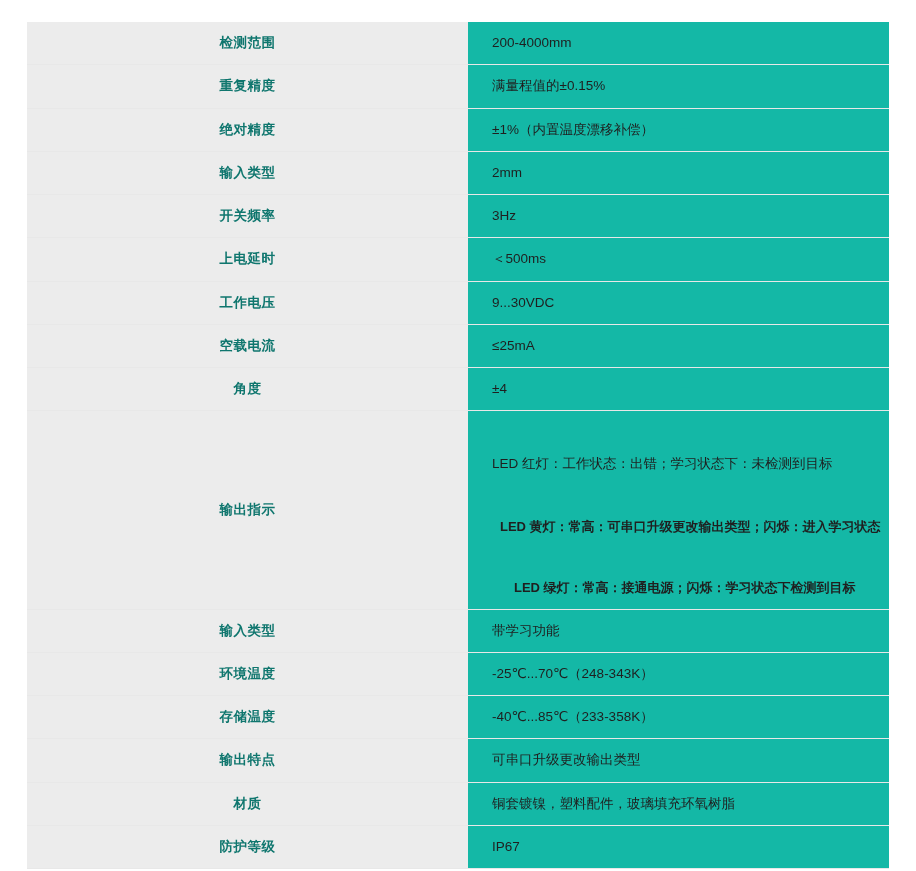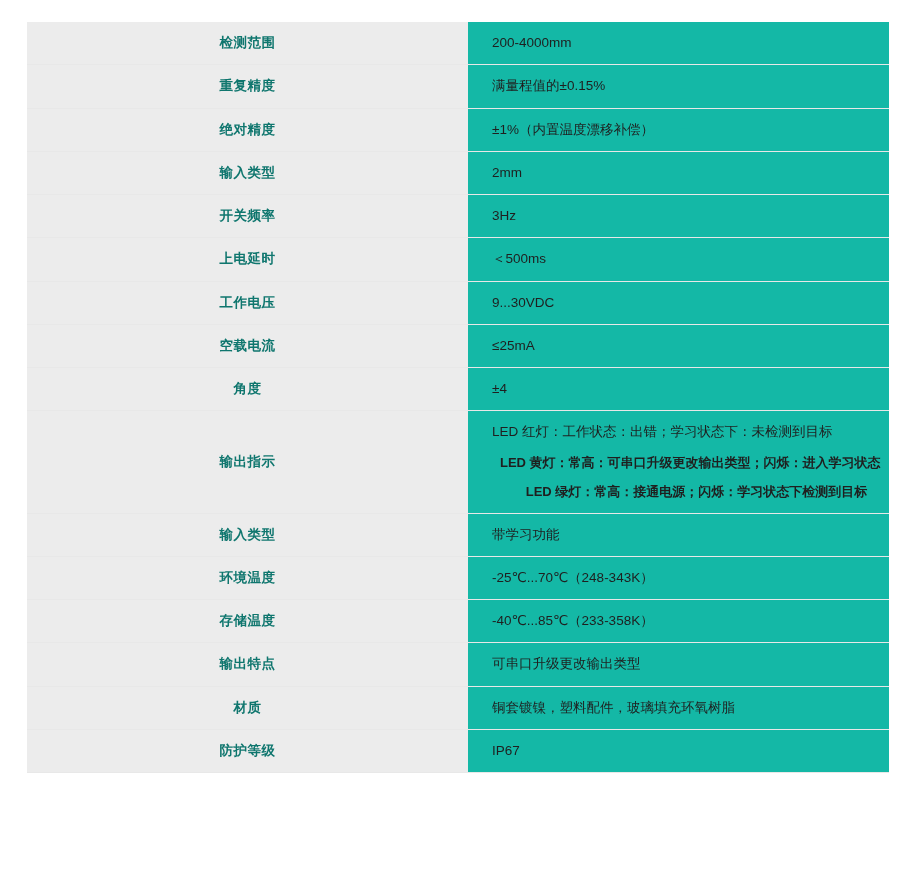--- a/index.html
+++ b/index.html
@@ -51,31 +51,31 @@
     font-size: 13.5px;
     line-height: 1.5;
   }
   td.value-cell.multi {
     padding: 6px 10px 6px 24px;
   }
   .led-line {
     padding: 5px 0;
     font-size: 13.5px;
     white-space: nowrap;
+    margin-top: 32px;
   }
   .led-line.bold {
     font-weight: bold;
     font-size: 13px;
   }
   .led-line.indent1 {
     padding-left: 8px;
   }
   .led-line.indent2 {
     padding-left: 22px;
-    text-align: center;
   }
 </style>
 </head>
 <body>
 
 <div class="page">
   <table class="spec-table">
     <tbody>
       <tr>
         <td class="label-cell">检测范围</td>

